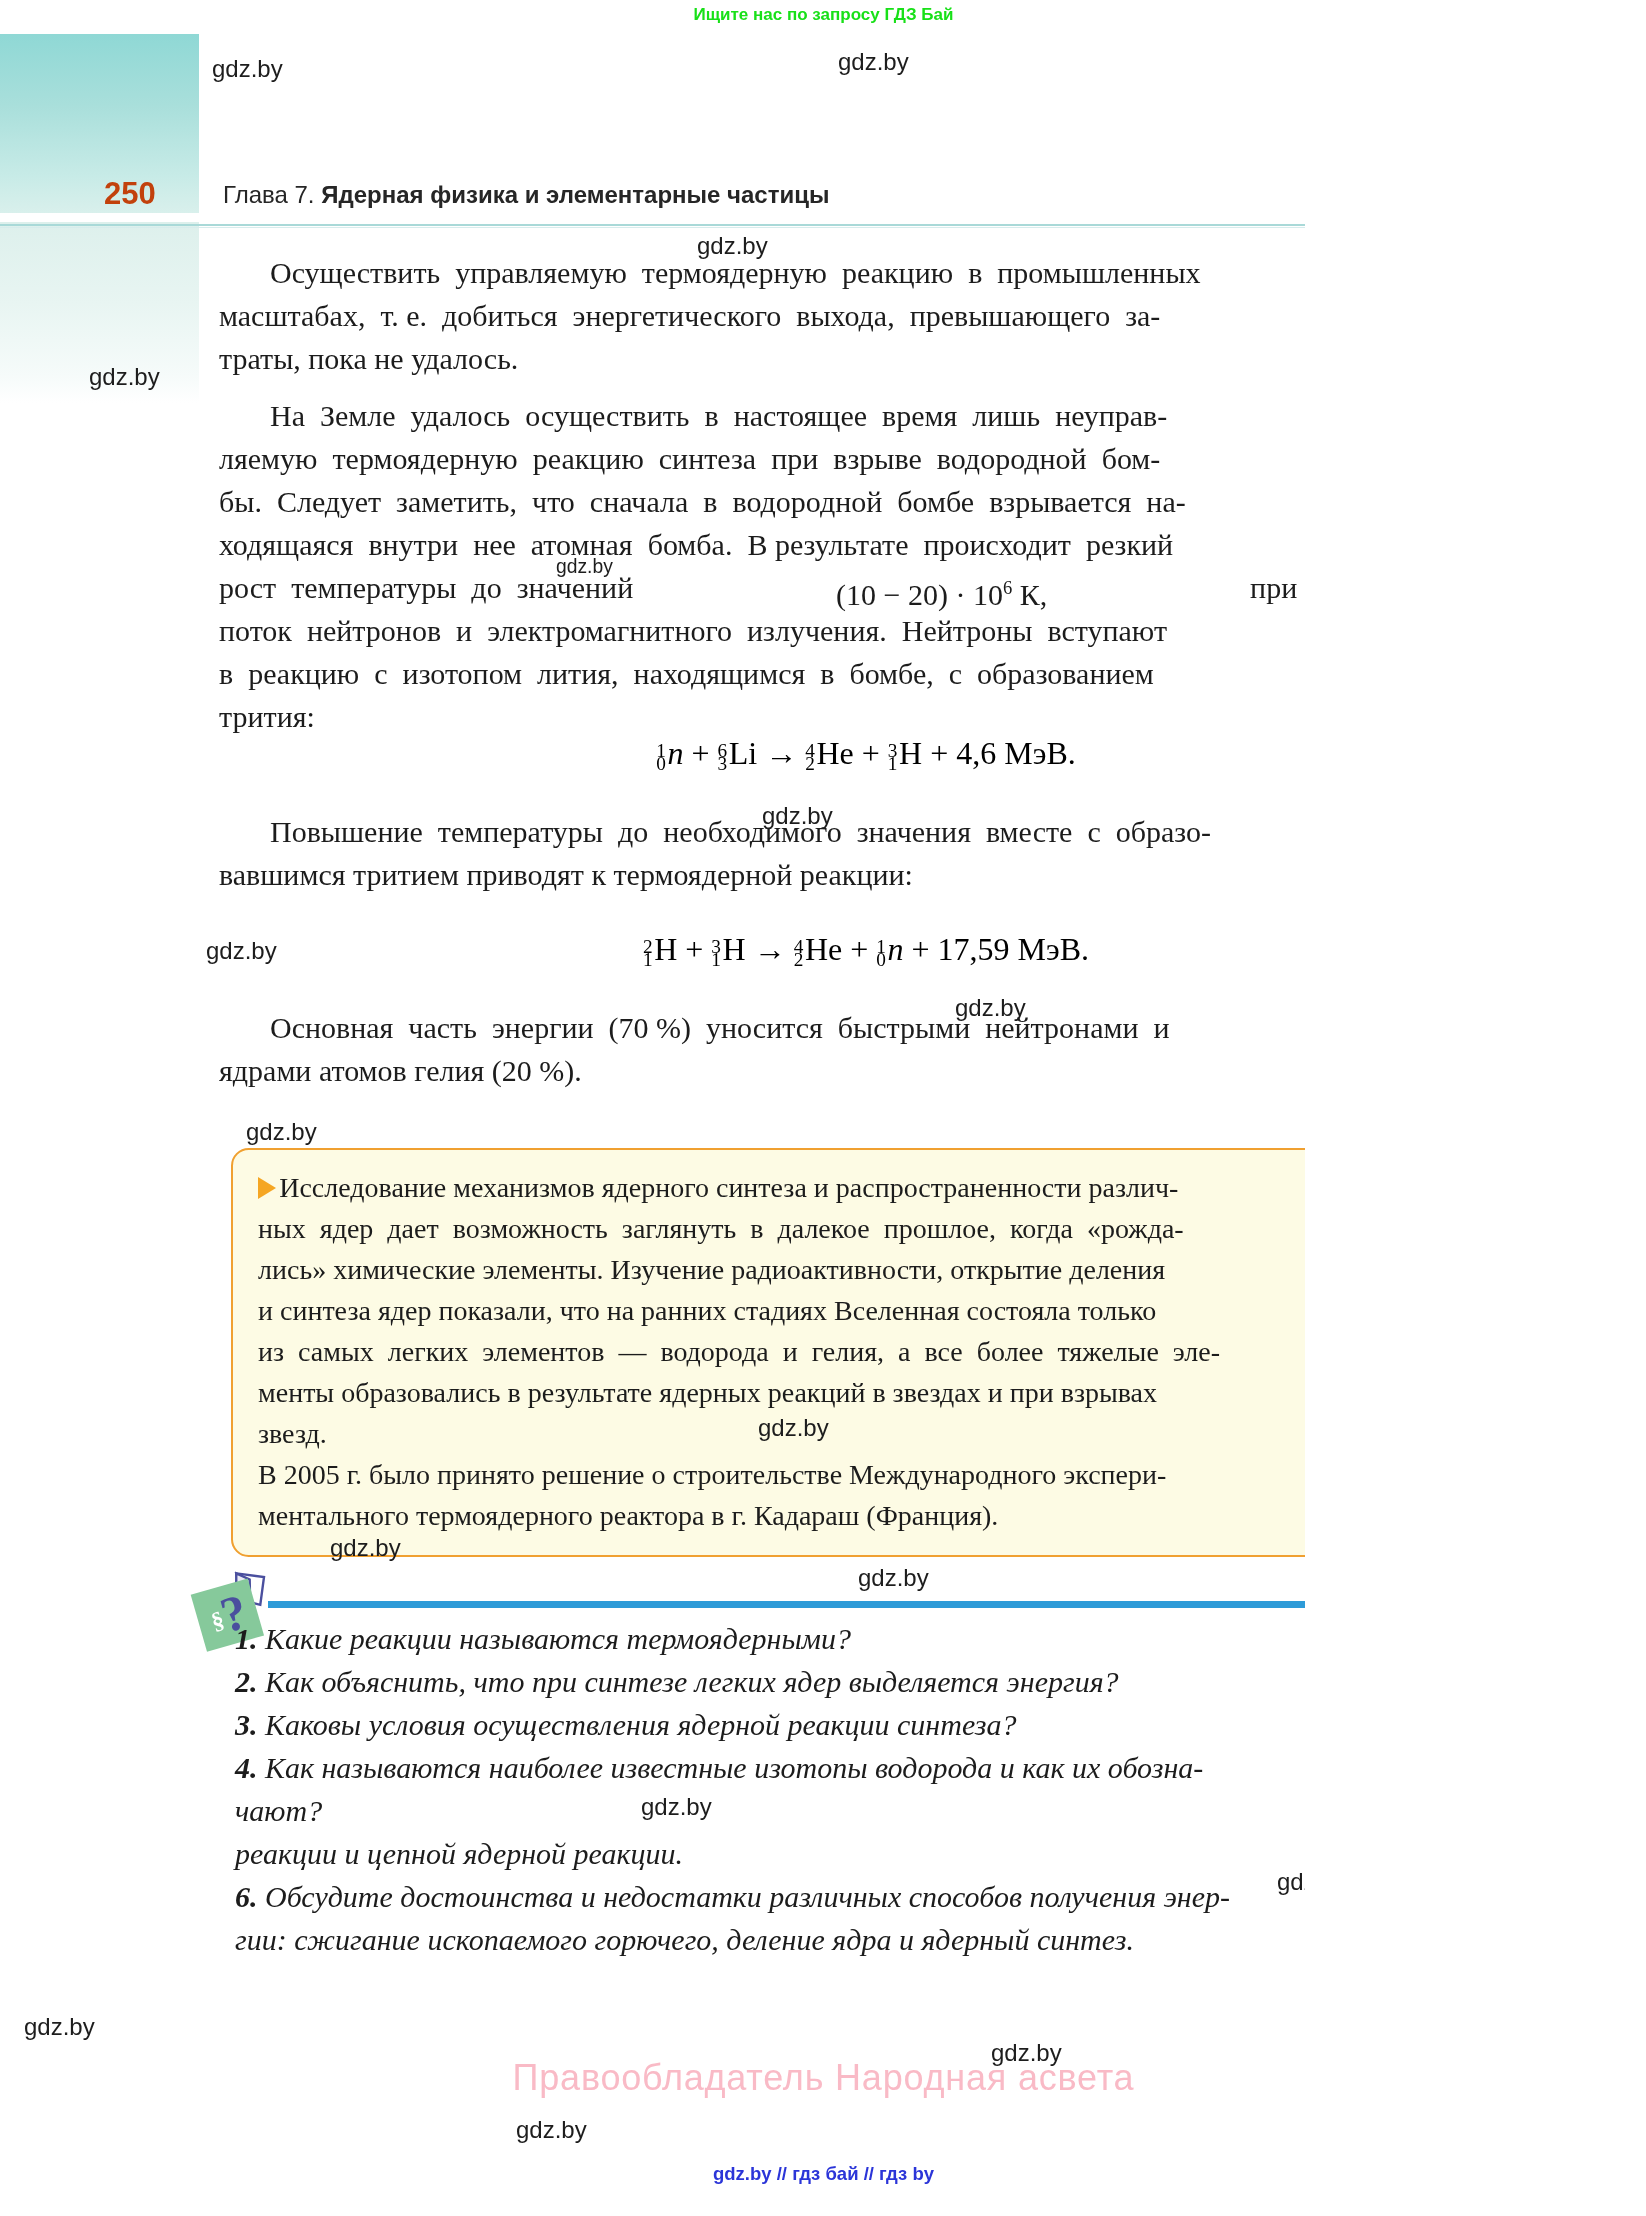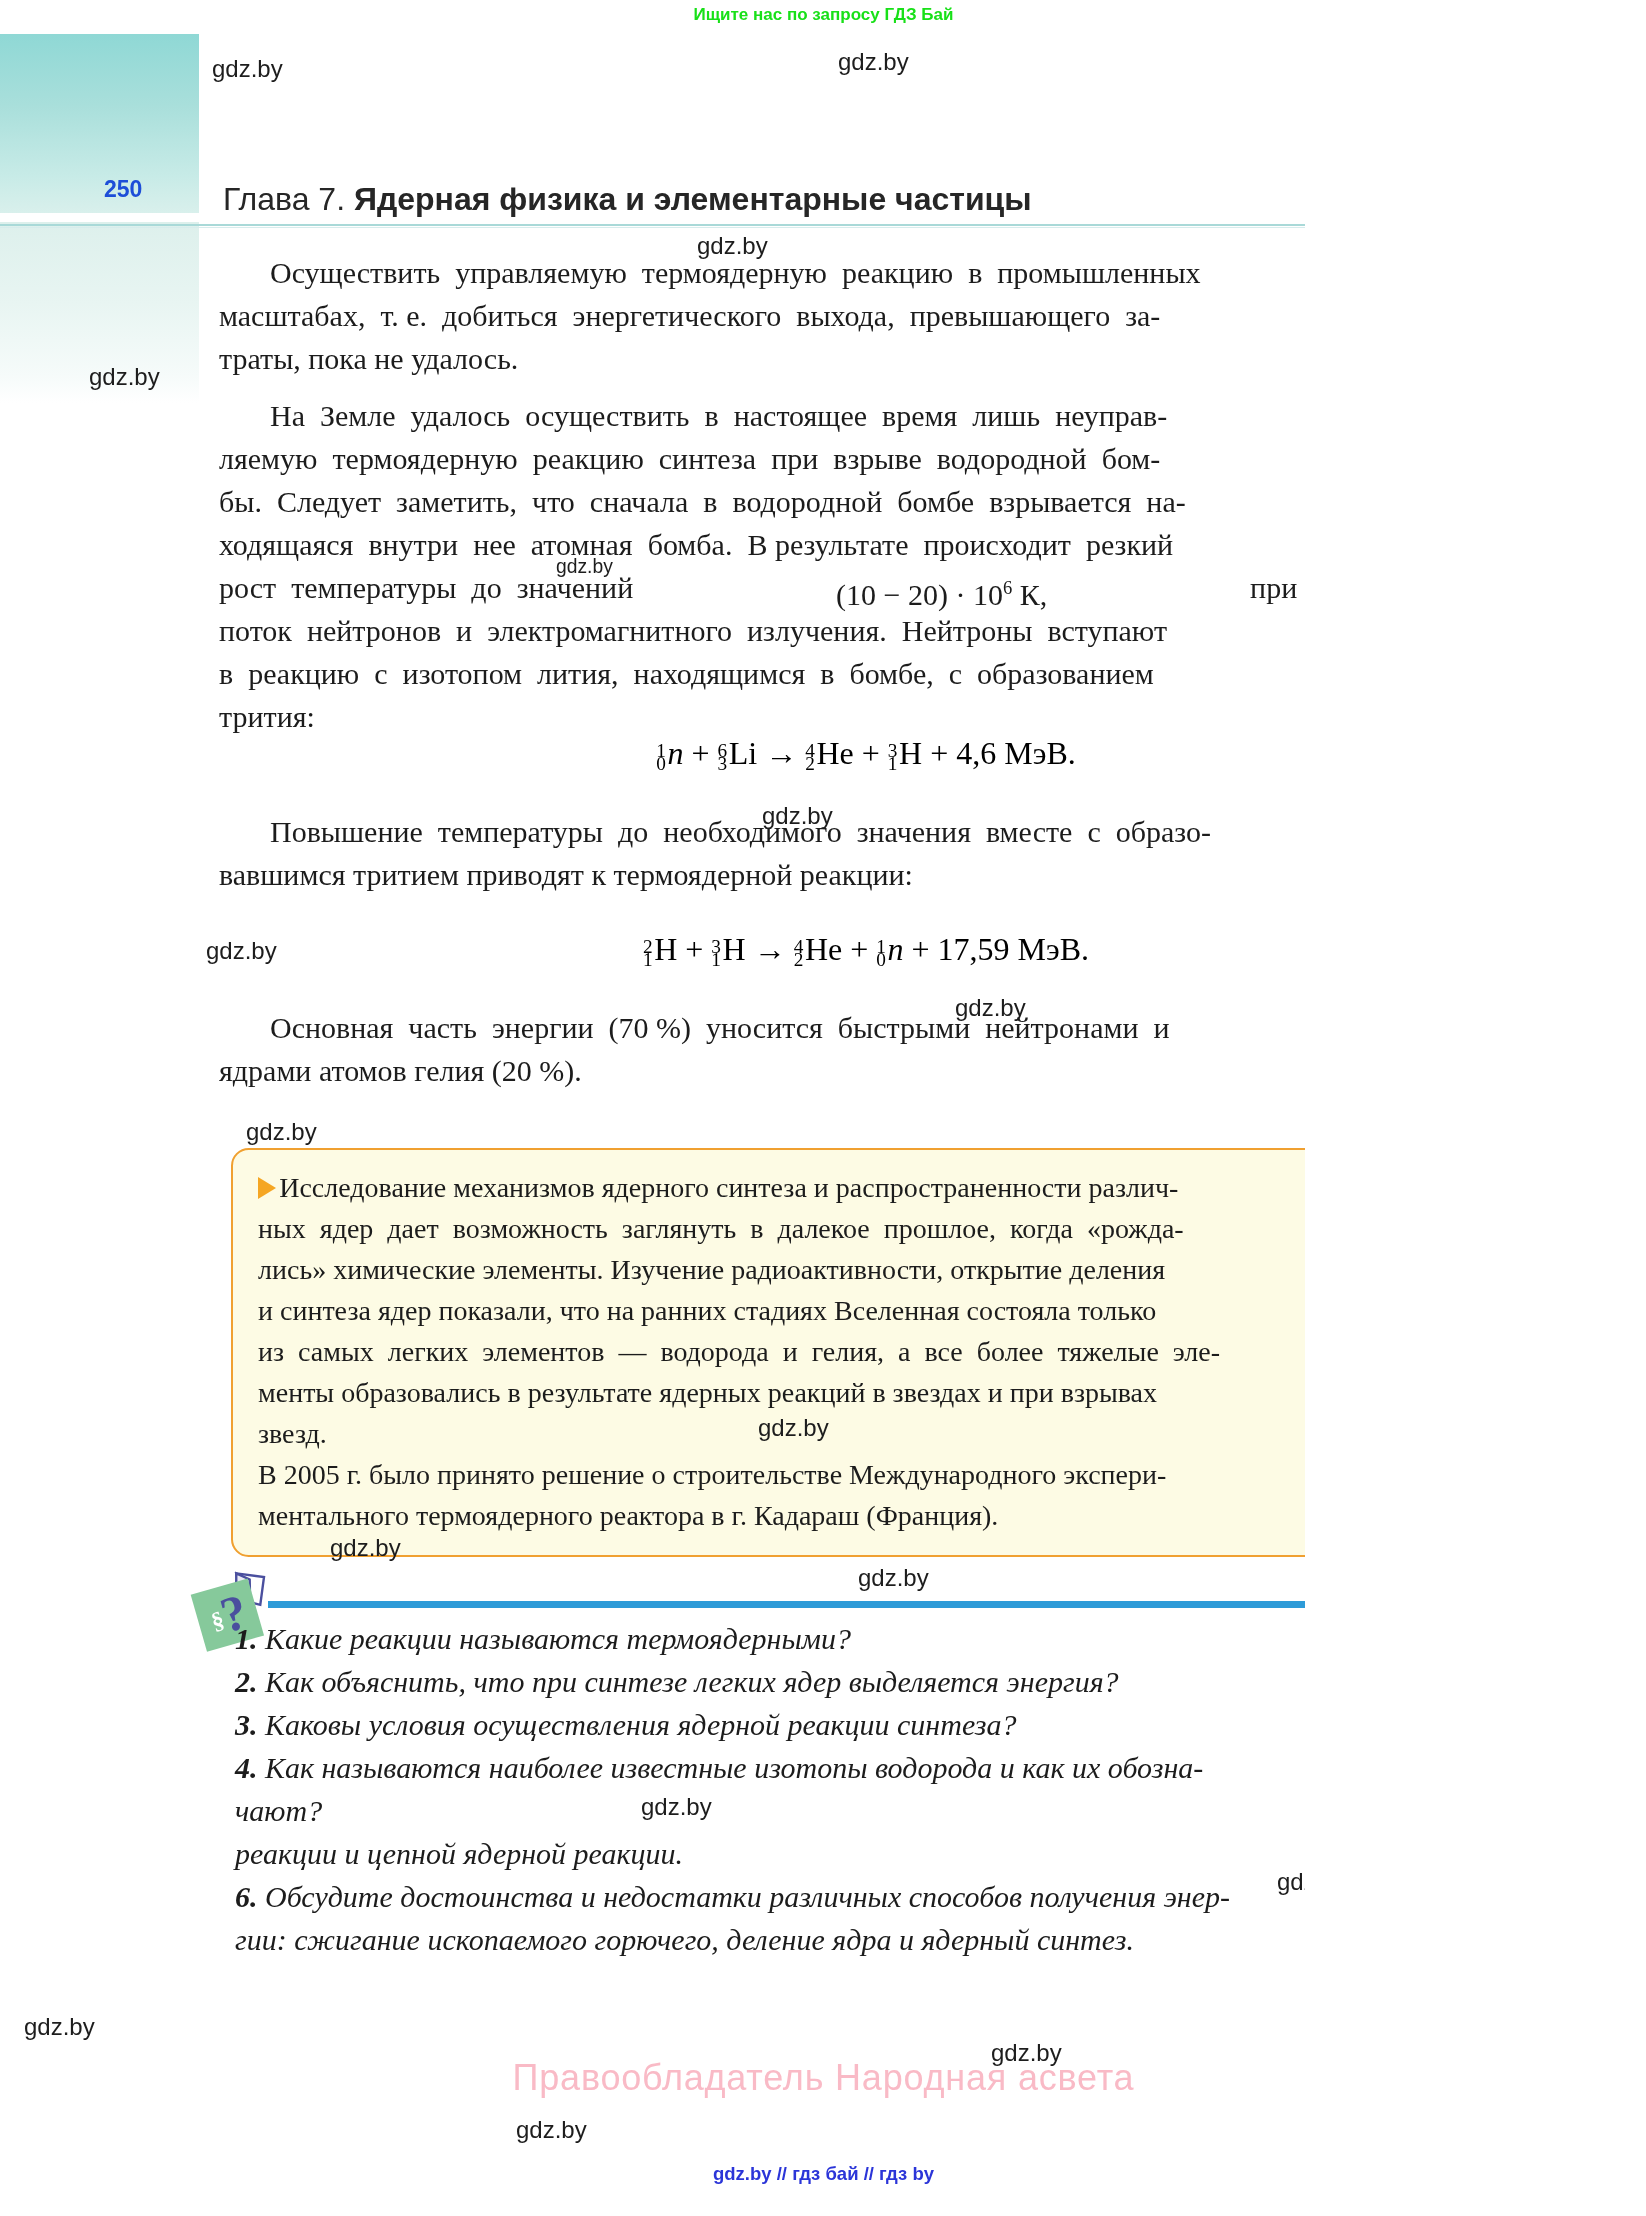--- a/index.html
+++ b/index.html
@@ -47,30 +47,30 @@
     height: 181px;
     background: linear-gradient(to bottom, #ddf0ec 0%, #e8f5f2 45%, #f6fbfa 85%, #ffffff 100%);
   }
 
   
   .page-number {
     position: absolute;
     left: 104px;
     top: 176px;
     font-family: "Liberation Sans", sans-serif;
-    font-size: 23px;
+    font-size: 31px;
     font-weight: 700;
-    color: #1d4ed8;
+    color: #c2410c;
   }
   .chapter-line {
     position: absolute;
     left: 223px;
     top: 181px;
     font-family: "Liberation Sans", sans-serif;
-    font-size: 32px;
+    font-size: 24px;
     color: #262626;
     white-space: nowrap;
   }
   .chapter-line .bold { font-weight: 700; }
 
   .header-rule {
     position: absolute;
     left: 0;
     top: 224px;
     width: 1647px;

